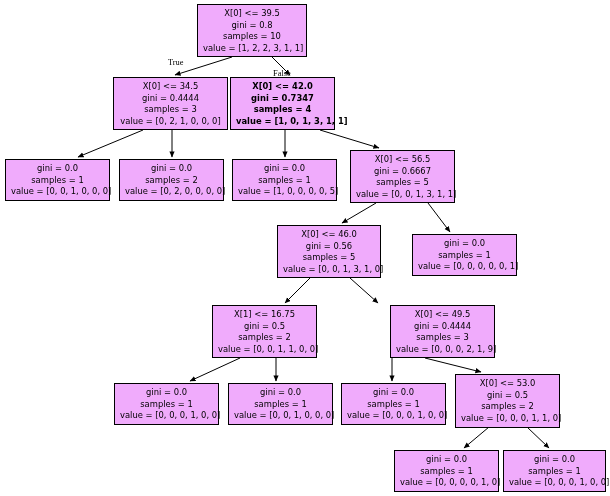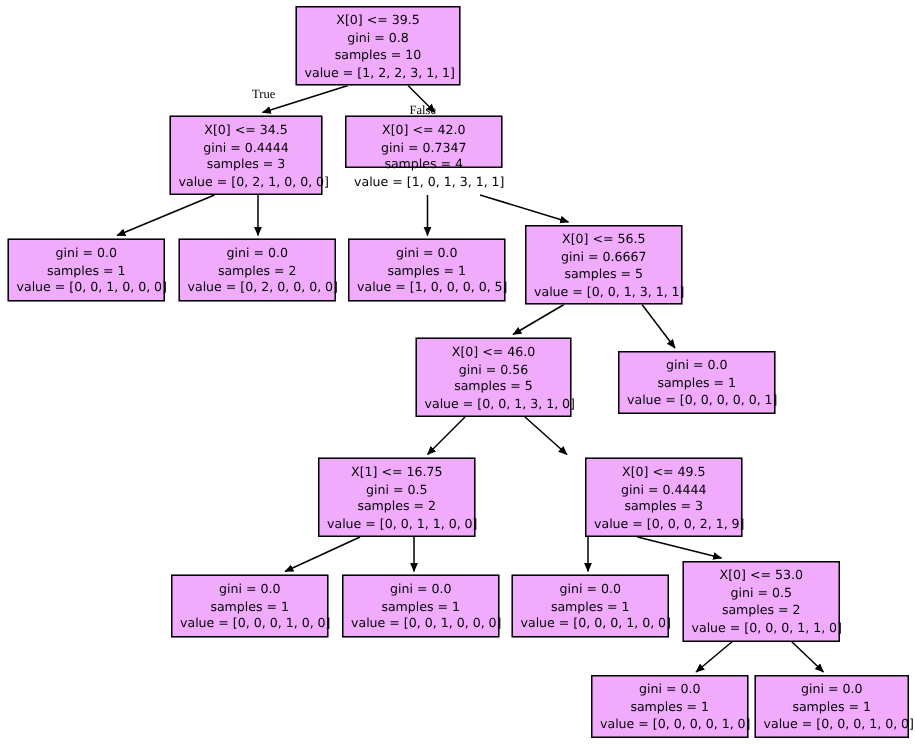--- a/index.html
+++ b/index.html
@@ -76,37 +76,37 @@
       </g>
   </svg>
 
   <div id="node-layer">
       <div class="node" style="left: 197px; top: 4px; width: 110px; height: 53px;">
         <span class="line">X[0] &lt;= 39.5</span>
         <span class="line">gini = 0.8</span>
         <span class="line">samples = 10</span>
         <span class="line">value = [1, 2, 2, 3, 1, 1]</span>
       </div>
-      <div class="node" style="left: 113px; top: 77px; width: 102px; height: 53px;">
+      <div class="node" style="left: 113px; top: 77px; width: 115px; height: 53px;">
         <span class="line">X[0] &lt;= 34.5</span>
         <span class="line">gini = 0.4444</span>
         <span class="line">samples = 3</span>
         <span class="line">value = [0, 2, 1, 0, 0, 0]</span>
       </div>
       <div class="node" style="left: 5px; top: 159px; width: 105px; height: 42px;">
         <span class="line">gini = 0.0</span>
         <span class="line">samples = 1</span>
         <span class="line">value = [0, 0, 1, 0, 0, 0]</span>
       </div>
       <div class="node" style="left: 119px; top: 159px; width: 105px; height: 42px;">
         <span class="line">gini = 0.0</span>
         <span class="line">samples = 2</span>
         <span class="line">value = [0, 2, 0, 0, 0, 0]</span>
       </div>
-      <div class="node" style="left: 230px; top: 77px; width: 105px; height: 35px;">
+      <div class="node" style="left: 230px; top: 77px; width: 105px; height: 53px; font-weight: bold;">
         <span class="line">X[0] &lt;= 42.0</span>
         <span class="line">gini = 0.7347</span>
         <span class="line">samples = 4</span>
         <span class="line">value = [1, 0, 1, 3, 1, 1]</span>
       </div>
       <div class="node" style="left: 232px; top: 159px; width: 105px; height: 42px;">
         <span class="line">gini = 0.0</span>
         <span class="line">samples = 1</span>
         <span class="line">value = [1, 0, 0, 0, 0, 5]</span>
       </div>

